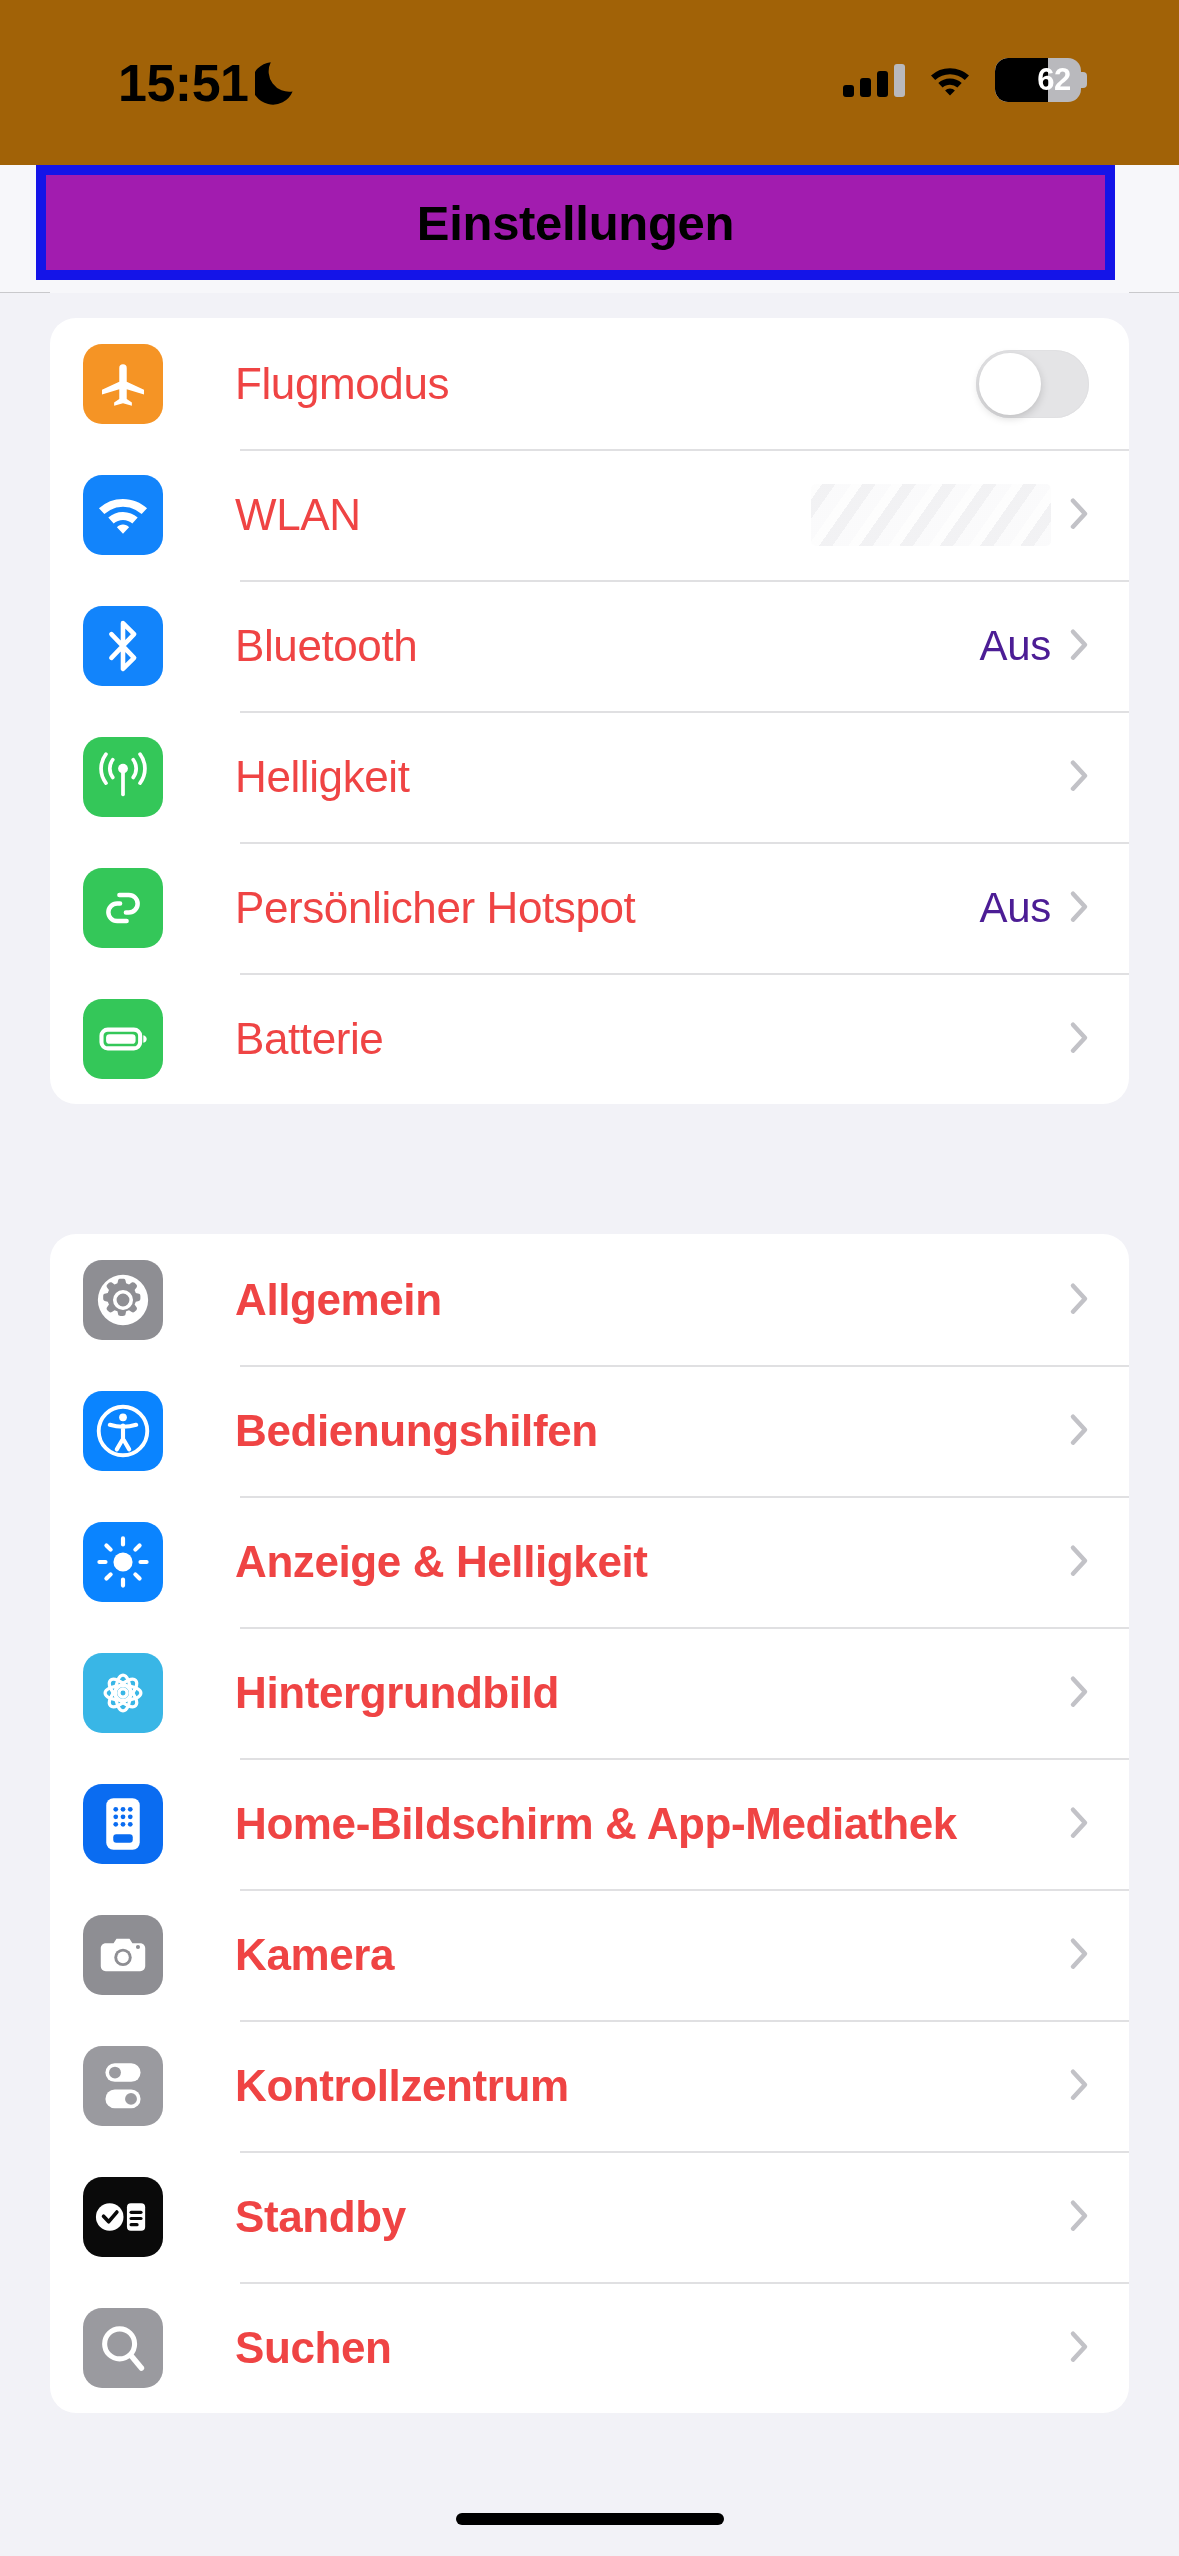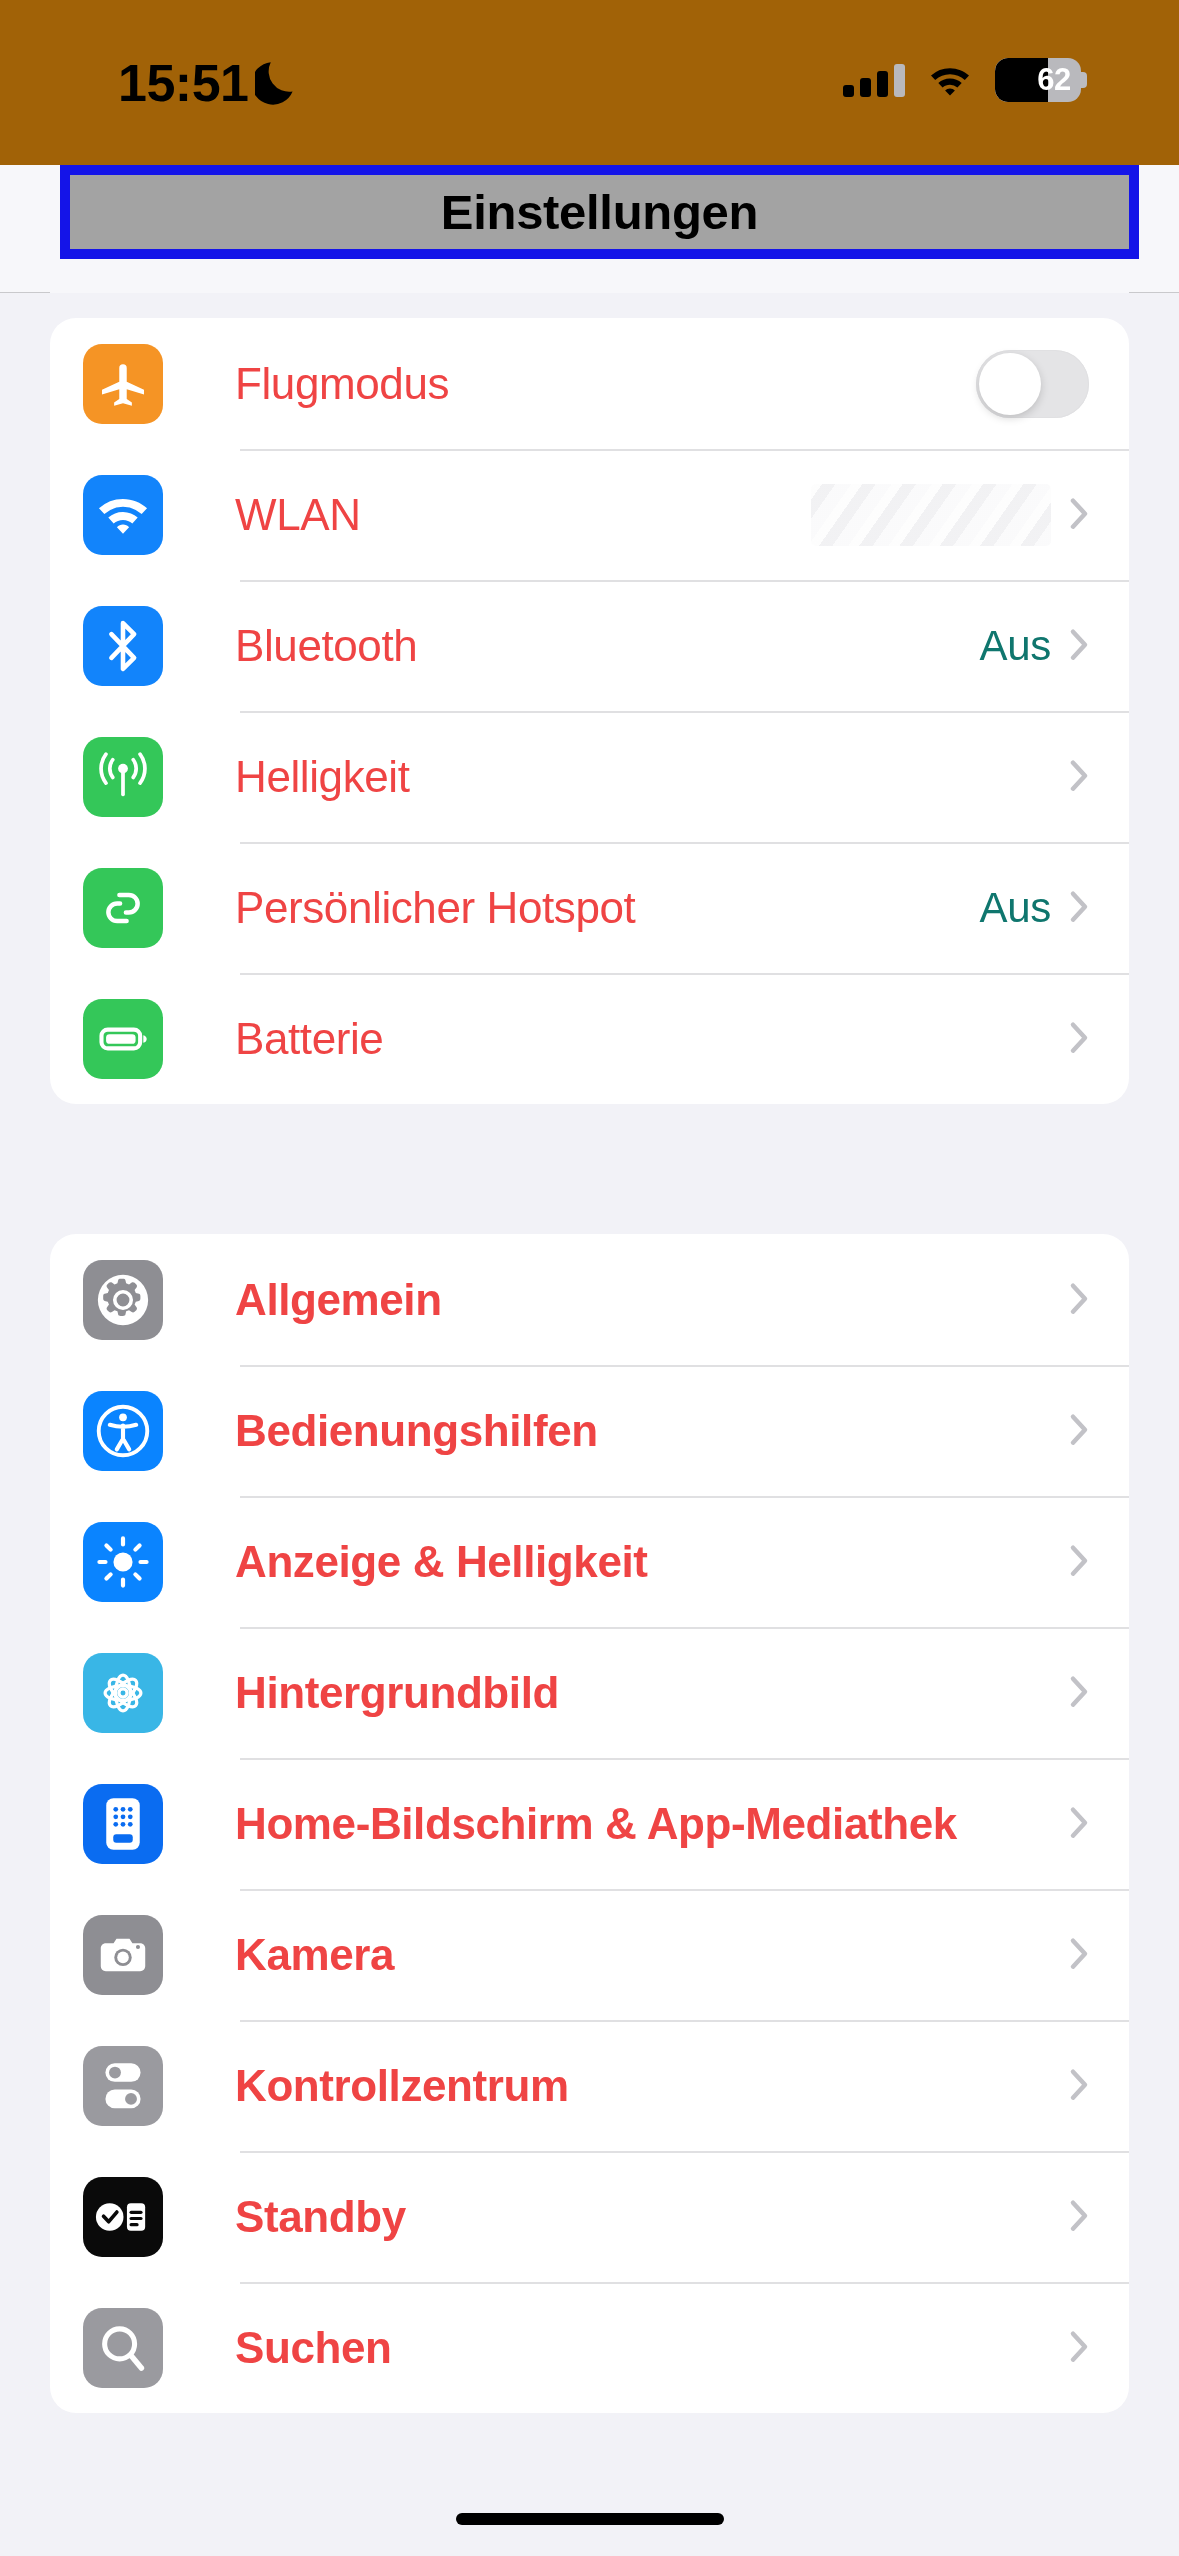--- a/index.html
+++ b/index.html
@@ -55,22 +55,22 @@
     position:absolute; right:0; top:14px; width:7px; height:16px;
     background:#bcbcc0; border-radius:0 4px 4px 0;
   }
 
   
   .navwrap {
     position:absolute; left:0; top:165px; width:1179px; height:128px;
     background:#f7f7fa;
   }
   .nav-highlight {
-    position:absolute; left:60px; top:0px; width:1079px; height:94px;
-    border:10px solid #1414e8; background:#a3a3a3;
+    position:absolute; left:36px; top:0px; width:1079px; height:115px;
+    border:10px solid #1414e8; background:#a21caf;
   }
   .nav-title {
     width:100%; height:100%;
     display:flex; align-items:center; justify-content:center;
     font-size:49px; font-weight:700; color:#000; letter-spacing:-0.3px;
   }
   .nav-sep {
     position:absolute; left:0; top:127px; width:50px; height:1px;
     background:#c9c9cc;
   }
@@ -106,21 +106,21 @@
   }
   .icon svg { display:block; }
   .label {
     margin-left:72px; font-size:44px; color:#ef4444;
     letter-spacing:-0.4px; white-space:nowrap;
   }
   .right {
     margin-left:auto; display:flex; align-items:center; gap:18px;
   }
   .value {
-    font-size:42px; color:#0f766e; letter-spacing:-0.3px;
+    font-size:42px; color:#4c1d95; letter-spacing:-0.3px;
   }
   .chev {
     width:20px; height:36px; flex:0 0 20px;
   }
   .chev svg { display:block; }
 
   
   .redacted {
     width:240px; height:62px; border-radius:5px;
     background:

